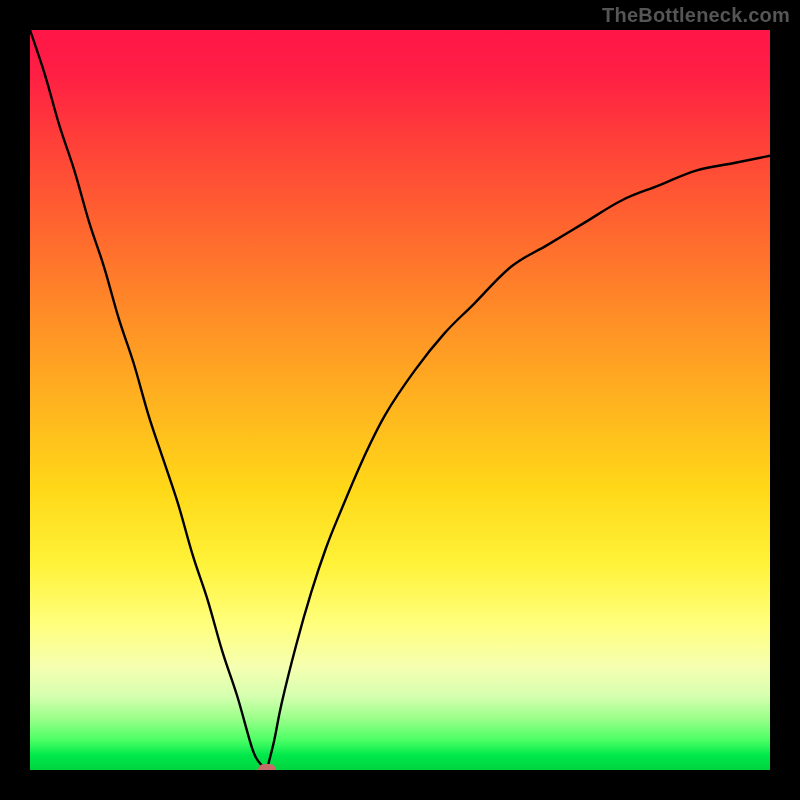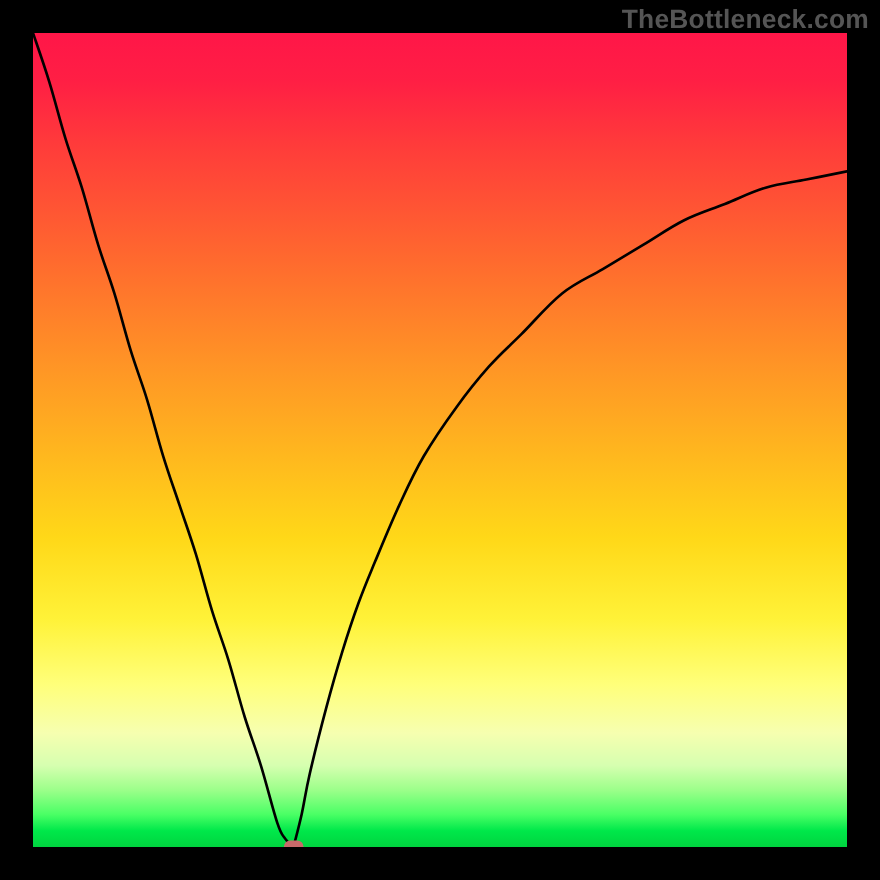--- a/index.html
+++ b/index.html
@@ -15,21 +15,21 @@
     position: relative;
     width: 800px;
     height: 800px;
     background: #000;
   }
   .watermark {
     position: absolute;
     top: 4px;
     right: 10px;
     color: #555;
-    font-size: 24px;
+    font-size: 20px;
     font-weight: 600;
     letter-spacing: 0.2px;
     z-index: 10;
     user-select: none;
   }
   .plot {
     position: absolute;
     top: 30px;
     left: 30px;
     width: 740px;

